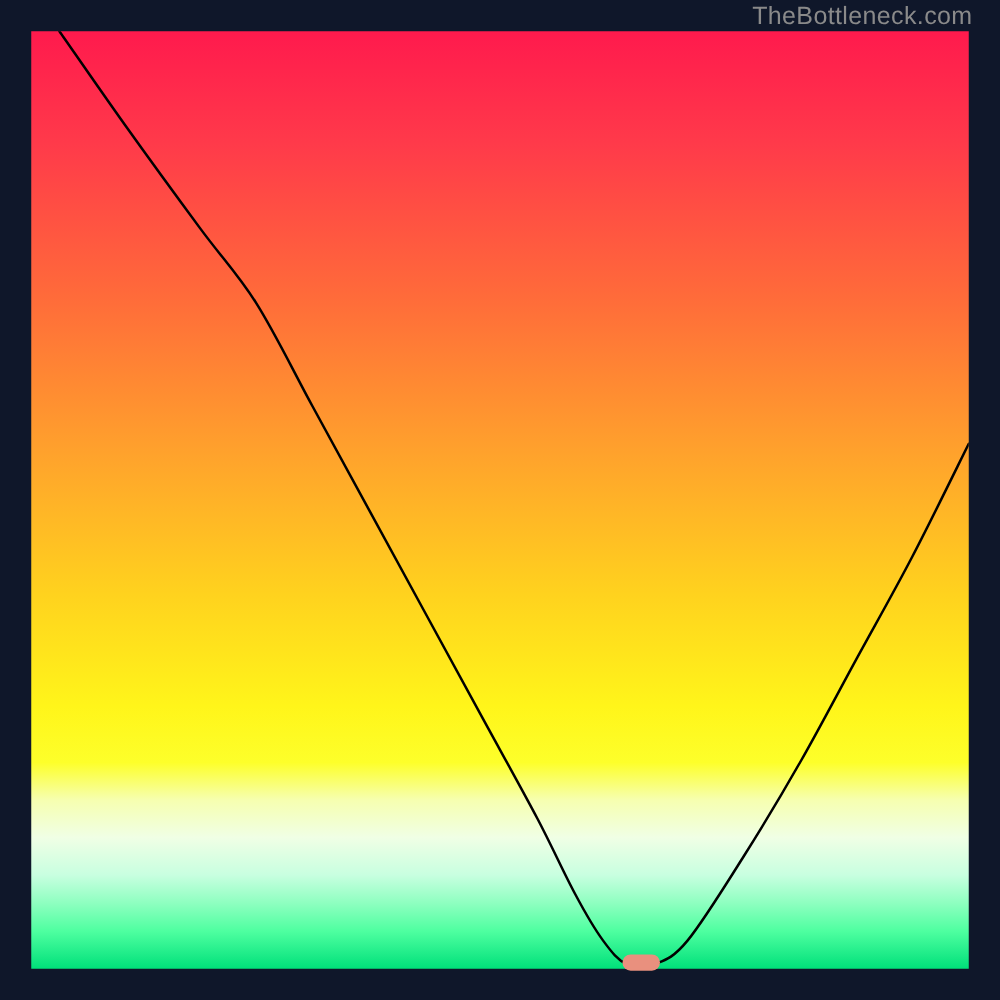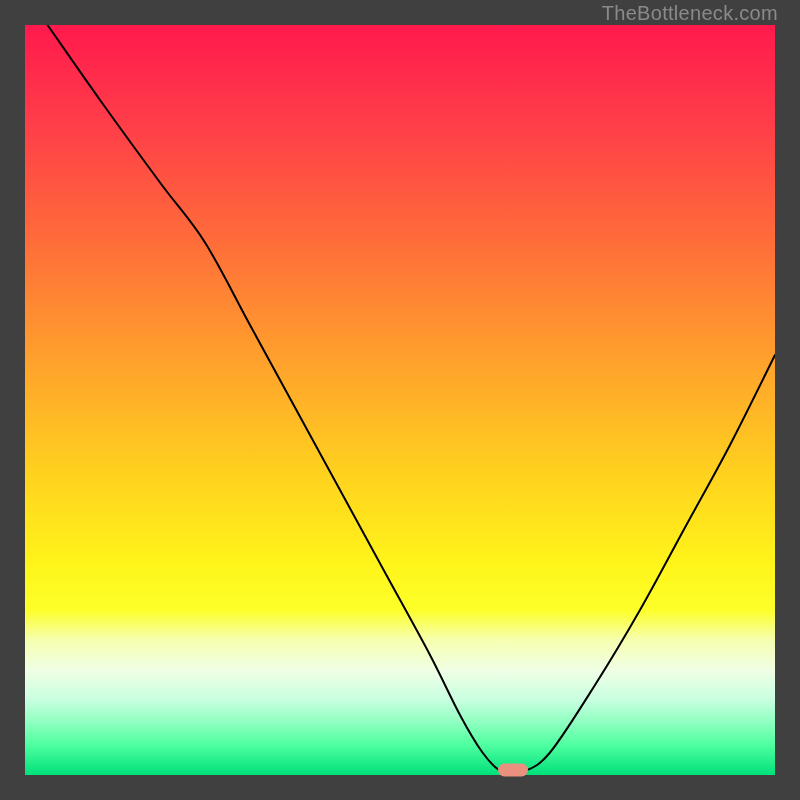--- a/index.html
+++ b/index.html
@@ -9,21 +9,21 @@
     height: 800px;
     background: #000;
     overflow: hidden;
   }
   .frame {
     position: absolute;
     left: 0;
     top: 0;
     width: 800px;
     height: 800px;
-    background: #404040;
+    background: #0f172a;
   }
   .plot {
     position: absolute;
     left: 25px;
     top: 25px;
     width: 750px;
     height: 750px;
     
     background: linear-gradient(
       to bottom,

